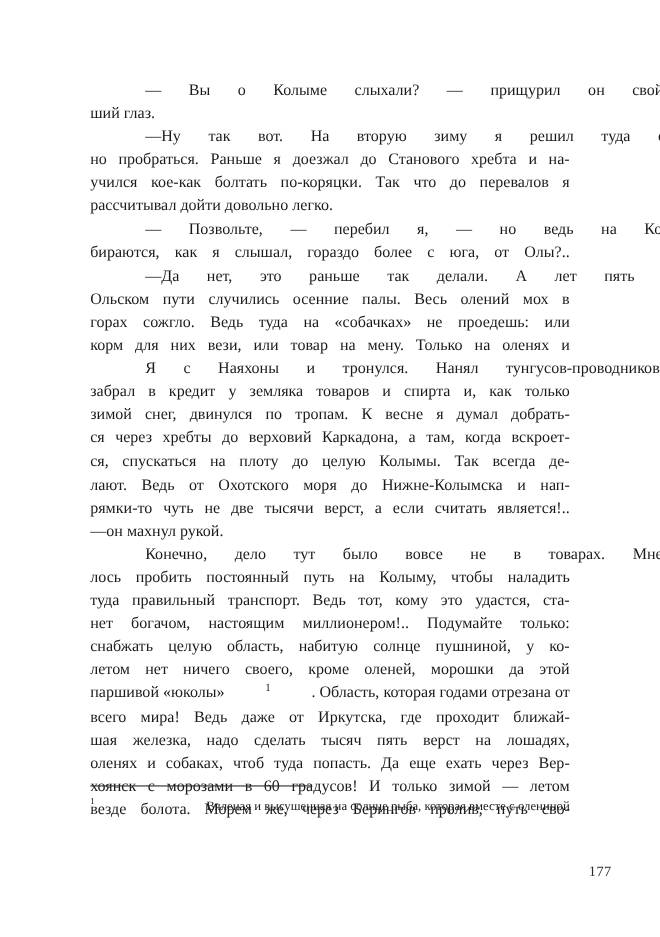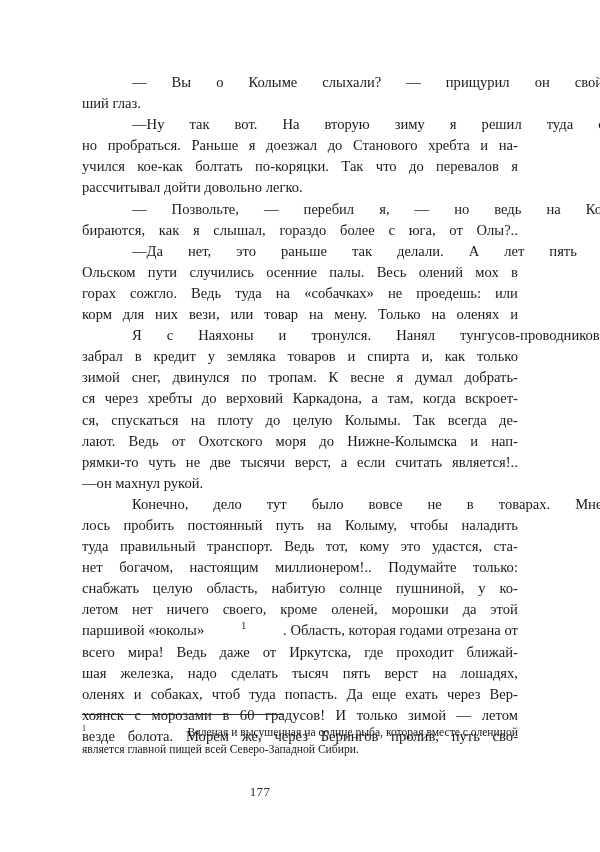--- a/index.html
+++ b/index.html
@@ -94,24 +94,25 @@
     line-height: 0;
     margin-right: 3px;
   }
 
   
   .folio {
     position: absolute;
     left: 0;
     top: 784px;
     width: 520px;
-    text-align: center;
+    text-align: right;
     font-size: 13px;
     letter-spacing: 0.4px;
     color: #2b2b2b;
+    padding-left: 36px;
   }
 </style>
 </head>
 <body>
 
 <div class="page">
 
   <div class="text-block">
 
     <p class="para">
@@ -462,19 +463,18 @@
 
   </div>
 
   <div class="footnote-area">
     <div class="footnote-rule"></div>
     <p class="footnote">
       <span class="line just">
           <span><sup class="fn-marker">1</sup></span>
           <span><span>Вяленая и высушенная на солнце рыба, которая вместе с олениной</span></span>
         </span>
-      <span class="line">является главной пищей всей Северо-Западной Сибири.</span>
     </p>
   </div>
 
   <div class="folio">177</div>
 
 </div>
 
 </body></html>

